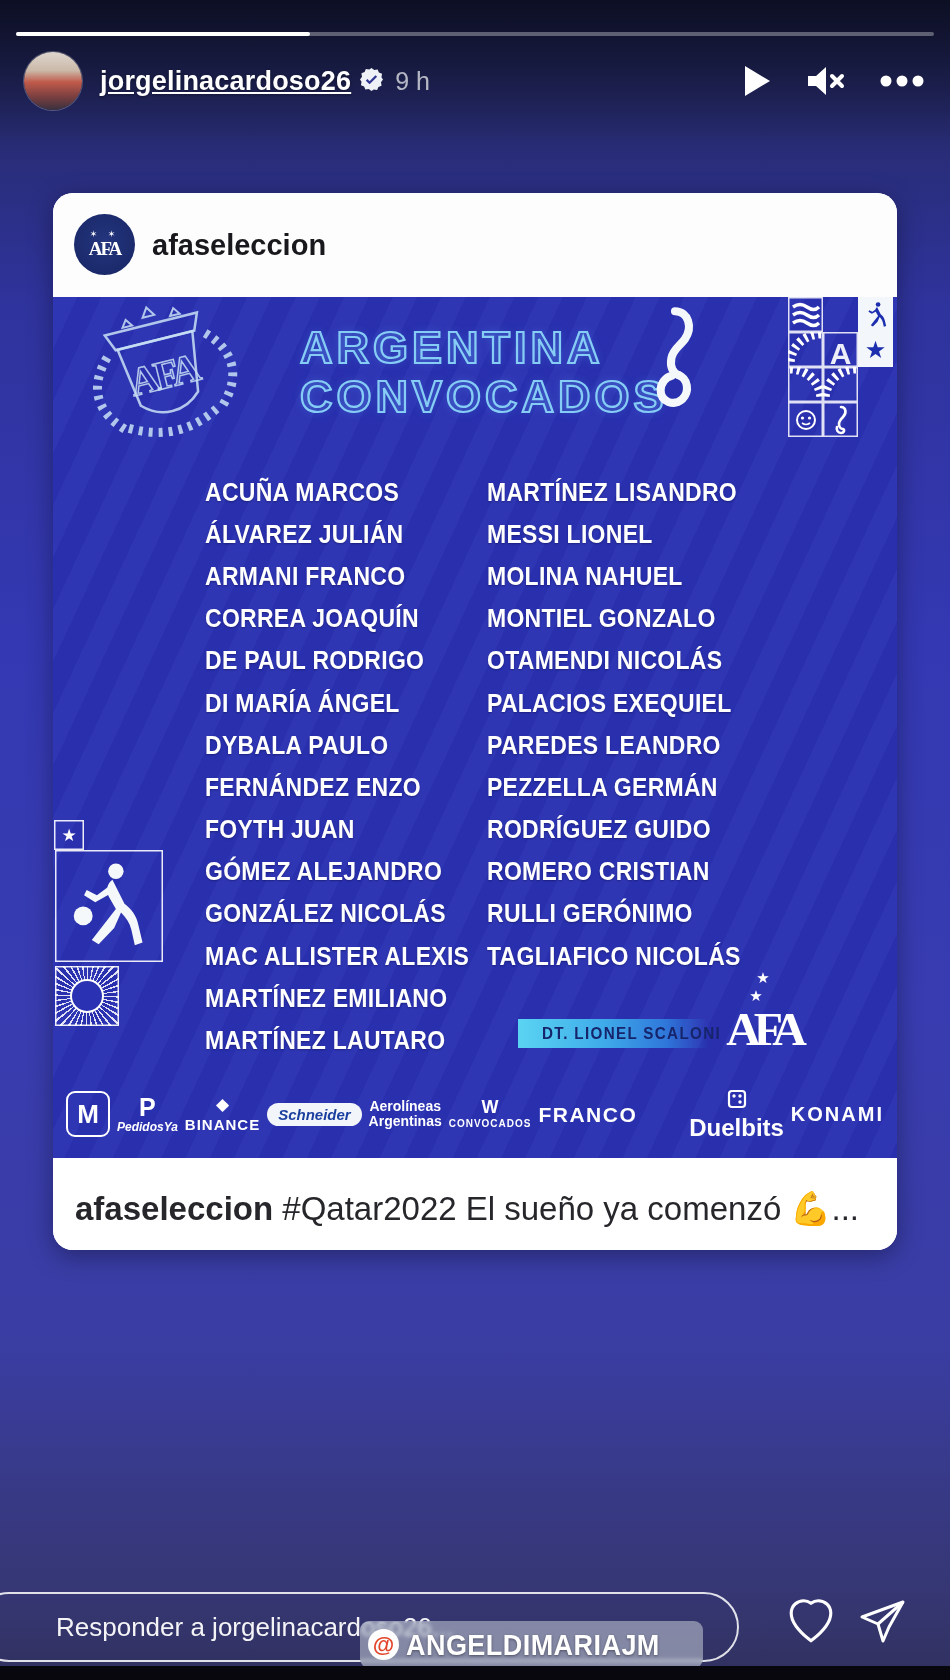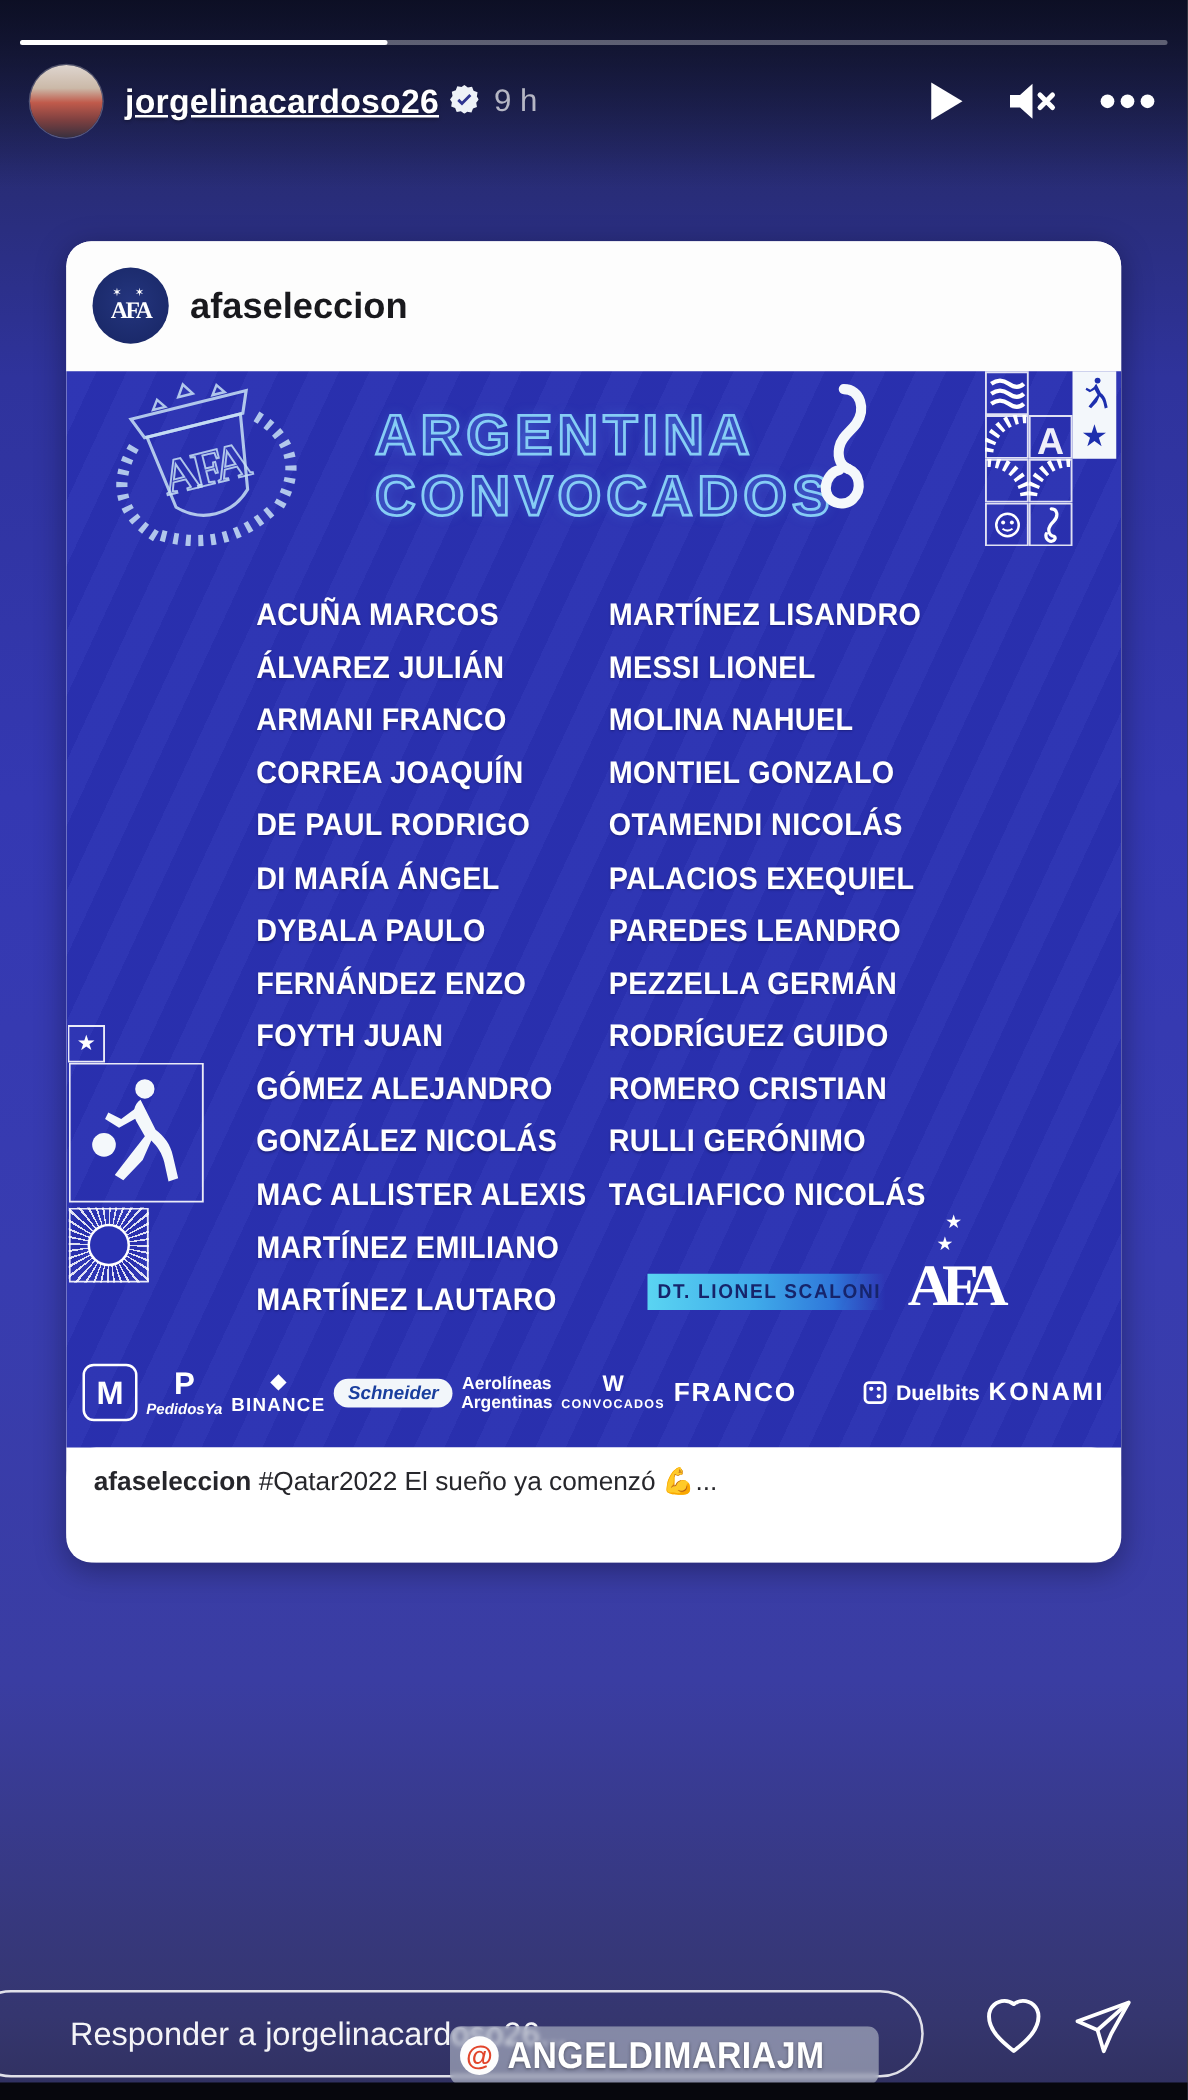--- a/index.html
+++ b/index.html
@@ -78,21 +78,21 @@
   .decor-runner-tile { position:absolute; left:1px; top:30px; width:108px; height:112px;
     box-shadow:inset 0 0 0 1.5px rgba(255,255,255,.9); display:flex; align-items:center; justify-content:center; }
   .decor-sun-tile { position:absolute; left:1px; top:146px; width:64px; height:60px;
     box-shadow:inset 0 0 0 1.5px rgba(255,255,255,.9);
     background:repeating-conic-gradient(rgba(255,255,255,.85) 0deg 3deg, rgba(255,255,255,0) 3deg 10deg); }
   .decor-sun-tile::after { content:""; position:absolute; left:50%; top:50%; width:30px; height:30px;
     transform:translate(-50%,-50%); border-radius:50%; background:#2a31b2; box-shadow:0 0 0 2px #fff; }
 
   .coach-ribbon { position:absolute; left:465px; top:722px; width:190px; height:29px;
     background:linear-gradient(90deg,#5ad4f2 0%,#3fabea 45%,#2f77da 78%,rgba(42,49,178,.12) 100%);
-    display:flex; align-items:center; padding-left:8px; }
+    display:flex; align-items:center; padding-left:24px; }
   .coach-ribbon span { color:#16246b; font-size:16px; font-weight:800; letter-spacing:1.4px;
     transform:scaleX(.95); transform-origin:left center; white-space:nowrap; }
 
   .afa-mono { position:absolute; left:670px; top:672px; width:80px; text-align:center; color:#fff; }
   .afa-mono .stars { font-size:15px; letter-spacing:14px; text-indent:14px; line-height:18px; }
   .afa-mono .letters { font-family:"Liberation Serif","DejaVu Serif",serif; font-weight:700;
     font-size:47px; letter-spacing:-7px; line-height:48px; transform:scaleX(1.02); }
 
   .sponsors { position:absolute; left:13px; right:13px; top:790px; height:54px;
     display:flex; align-items:center; justify-content:space-between; color:#fff; }
@@ -102,26 +102,26 @@
   .sp-py-icon { font-size:25px; font-weight:800; line-height:22px; }
   .sp-py-name { font-size:12px; font-weight:700; font-style:italic; margin-top:3px; }
   .sp-bn-icon { font-size:17px; line-height:16px; }
   .sp-bn-name { font-size:15px; font-weight:800; letter-spacing:1px; margin-top:4px; }
   .sp-sch { background:#f2f6fa; border-radius:12px; padding:4px 11px; color:#1a3f9e;
     font-size:15px; font-weight:800; font-style:italic; }
   .sp-aero { font-weight:700; font-size:14px; text-align:left; line-height:15px; }
   .sp-bw-icon { font-size:18px; font-weight:800; line-height:17px; }
   .sp-bw-name { font-size:10px; font-weight:800; letter-spacing:1px; margin-top:3px; }
   .sp-kavak { font-size:21px; font-weight:800; letter-spacing:1.5px; }
-  .sp-duel { flex-direction:row; gap:7px; font-size:17px; font-weight:800;padding-left:45px; }
+  .sp-duel { flex-direction:column; gap:7px; font-size:24px; font-weight:800;padding-left:45px; }
   .sp-konami { font-size:20px; font-weight:800; letter-spacing:2px; }
 
   
   .post-caption { position:absolute; left:0; top:965px; right:0; height:92px; background:#fff;
-    padding:15px 22px 0 22px; font-size:21px; color:#26262b;border-radius:24px; }
+    padding:31px 22px 0 22px; font-size:33px; color:#26262b; }
   .post-caption .cap-user { font-weight:700; }
 
   
   .overlay { position:absolute; left:0; top:1263px; width:100%; z-index:1; }
   .overlay-line { height:105px; display:flex; align-items:center; justify-content:center;
     color:#f3f3f5; font-size:64px; font-weight:700; white-space:nowrap;
     text-shadow:0 2px 8px rgba(0,0,30,.3); }
   .overlay-line > span { transform:scaleX(.82); transform-origin:center; display:inline-block; }
   .overlay-line.l4 { margin-top:-14px; }
 

